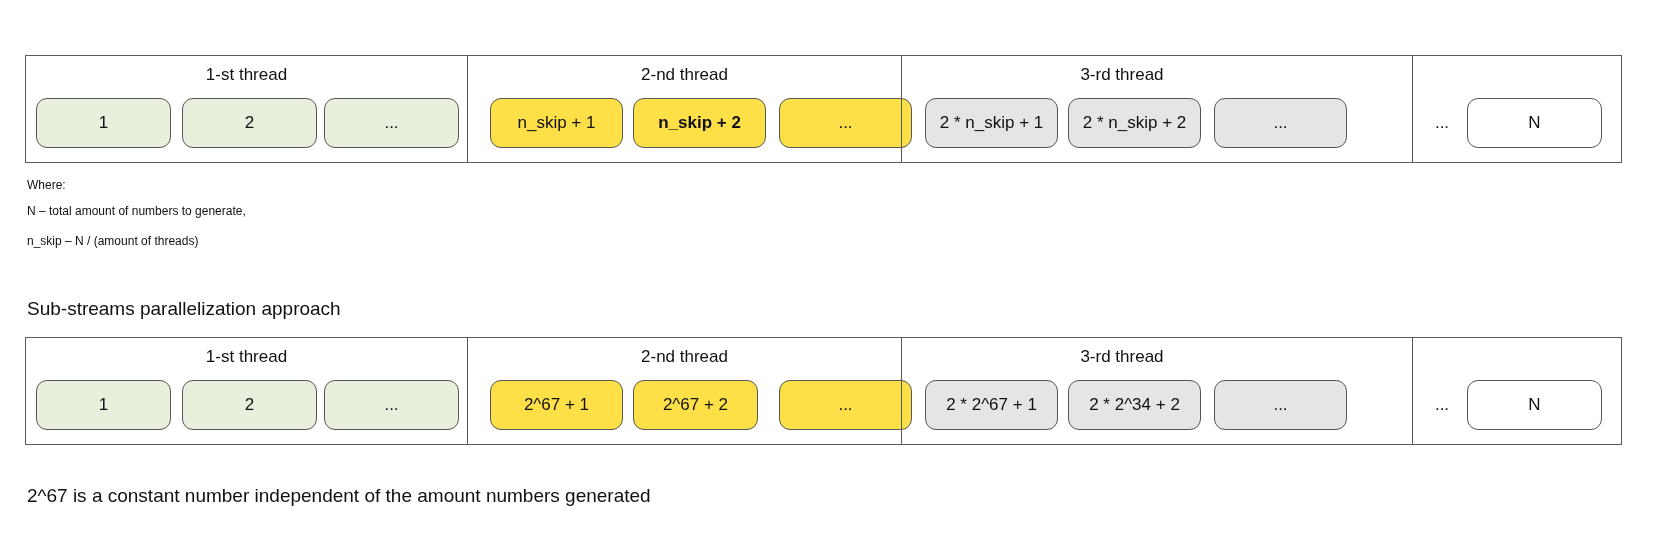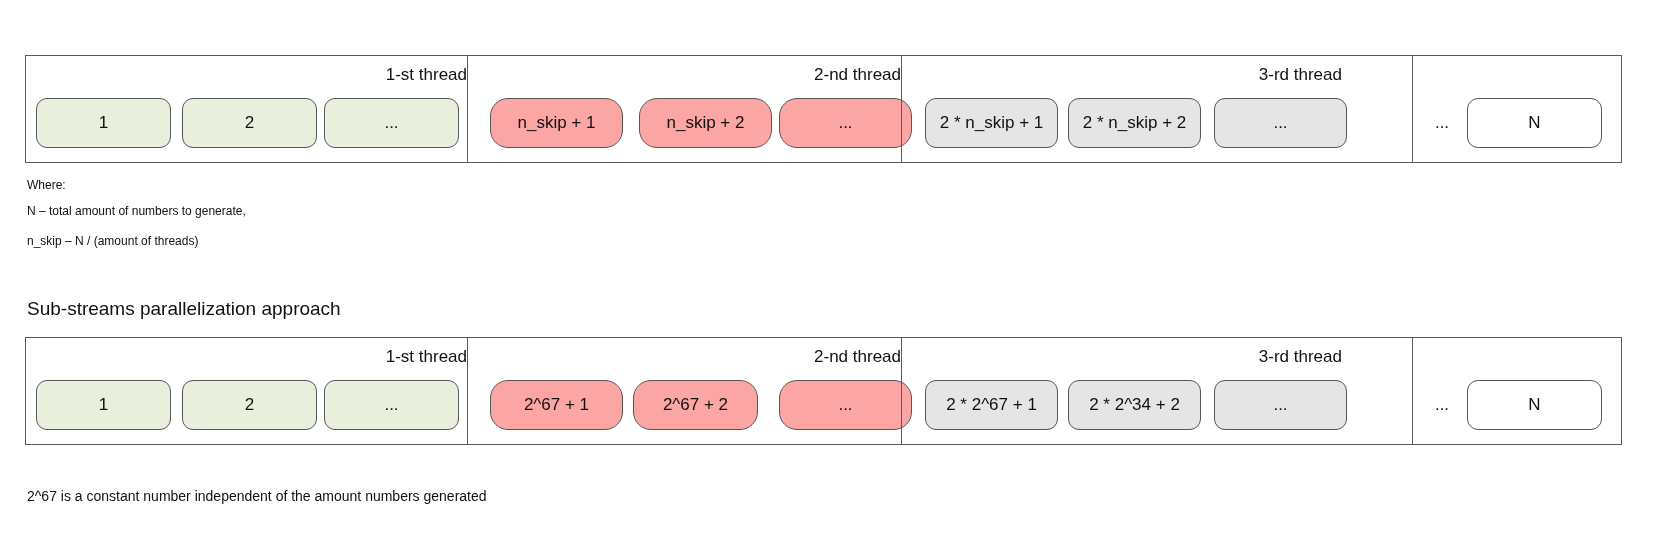--- a/index.html
+++ b/index.html
@@ -50,21 +50,21 @@
   }
   .thread-group.divided {
     border-left: 1.4px solid #5a5a5a;
   }
 
   .thread-label {
     position: absolute;
     top: 9px;
     left: 0;
     width: 100%;
-    text-align: right;
+    text-align: center;
     font-size: 17px;
     line-height: 20px;
     color: #111111;
     white-space: nowrap;
   }
 
   .pill-row {
     position: absolute;
     top: 42px;
     left: 0;
@@ -81,21 +81,21 @@
     box-sizing: border-box;
     display: flex;
     align-items: center;
     justify-content: center;
     font-size: 17px;
     line-height: 20px;
     color: #111111;
     white-space: nowrap;
   }
   .pill.green  { background: #e9efdd; }
-  .pill.purple { background: #fca5a5; border-radius: 18px; }
+  .pill.purple { background: #fde047; }
   .pill.blue   { background: #e5e5e5; }
   .pill.white  { background: #ffffff; }
 
   .ellipsis-sep {
     position: absolute;
     top: 0;
     height: 50px;
     display: flex;
     align-items: center;
     justify-content: center;
@@ -106,21 +106,21 @@
   .note-block {
     position: absolute;
     font-size: 12px;
     line-height: 26px;
     color: #111111;
     white-space: pre;
   }
 
   .caption {
     position: absolute;
-    font-size: 14px;
+    font-size: 19px;
     line-height: 22px;
     color: #111111;
     white-space: nowrap;
   }
 </style>
 </head>
 <body>
 
 <div class="page">
 
@@ -133,21 +133,21 @@
         <div class="pill green" style="left:10px; width:135px;">1</div>
         <div class="pill green" style="left:156px; width:135px;">2</div>
         <div class="pill green" style="left:298px; width:135px;">...</div>
       </div>
     </div>
 
     <div class="thread-group divided" style="left:441px; width:434px;">
       <div class="thread-label">2-nd thread</div>
       <div class="pill-row">
         <div class="pill purple" style="left:22px; width:133px;">n_skip + 1</div>
-        <div class="pill purple" style="left:171px; width:133px;">n_skip + 2</div>
+        <div class="pill purple" style="left:165px; width:133px;font-weight:bold;">n_skip + 2</div>
         <div class="pill purple" style="left:311px; width:133px;">...</div>
       </div>
     </div>
 
     <div class="thread-group divided" style="left:875px; width:511px;">
       <div class="thread-label" style="width:440px;">3-rd thread</div>
       <div class="pill-row">
         <div class="pill blue" style="left:23px; width:133px;">2 * n_skip + 1</div>
         <div class="pill blue" style="left:166px; width:133px;">2 * n_skip + 2</div>
         <div class="pill blue" style="left:312px; width:133px;">...</div>

